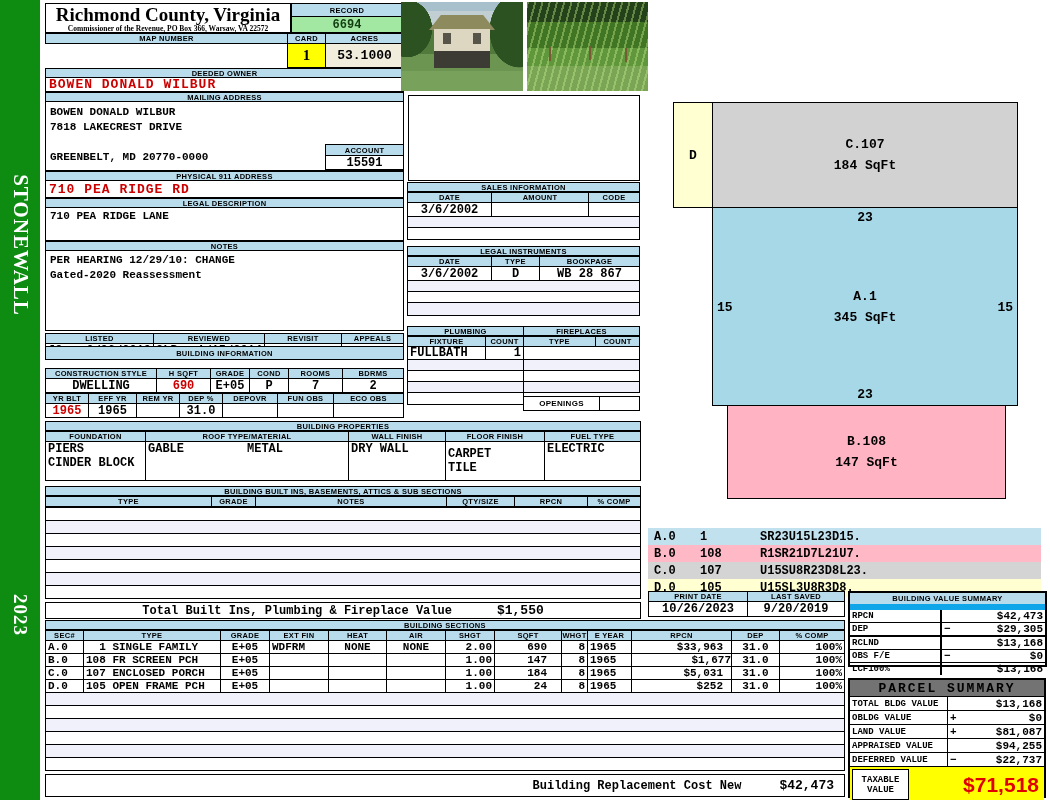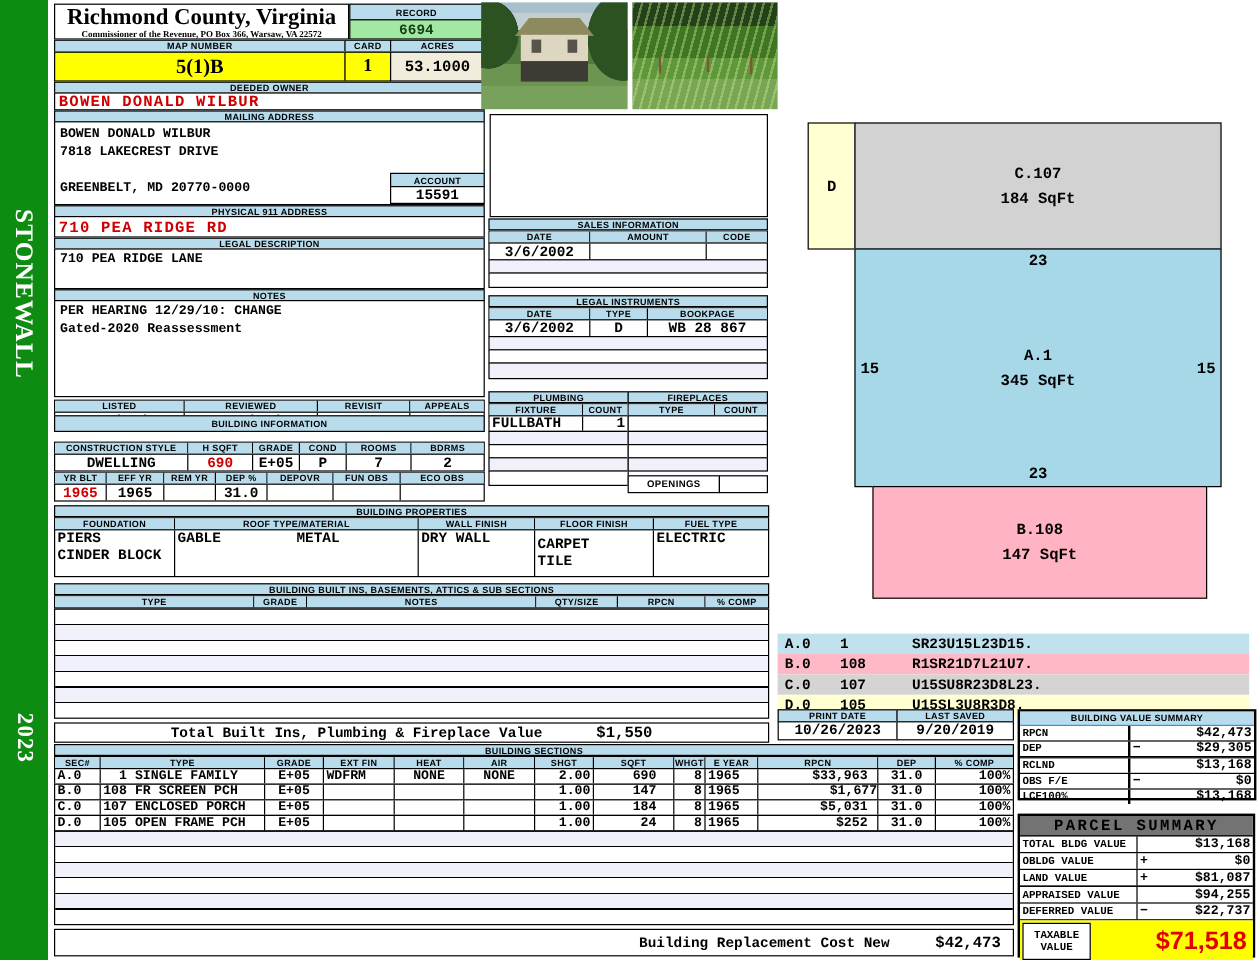--- a/index.html
+++ b/index.html
@@ -63,21 +63,20 @@
   <div class="a bx" style="left:45px;top:3px;width:246px;height:30px">
     <div class="county">Richmond County, Virginia</div>
     <div class="commish">Commissioner of the Revenue, PO Box 366, Warsaw, VA 22572</div>
   </div>
   <div class="hdr" style="left:291px;top:3px;width:112px;height:14px">RECORD</div>
   <div class="a vc m f12" style="left:291px;top:16px;width:112px;height:17px;background:#a2e8a2;border:1px solid #000;color:#123e12">6694</div>
 
   <div class="hdr" style="left:45px;top:33px;width:243px;height:11px">MAP NUMBER</div>
   <div class="hdr" style="left:287px;top:33px;width:39px;height:11px">CARD</div>
   <div class="hdr" style="left:325px;top:33px;width:79px;height:11px">ACRES</div>
-  <div class="a vc" style="left:45px;top:43px;width:243px;height:25px;background:#ffff00;border:1px solid #000;font:bold 17px 'Liberation Serif',serif">5(1)B</div>
   <div class="a vc" style="left:287px;top:43px;width:39px;height:25px;background:#ffff00;border:1px solid #000;font:bold 15px 'Liberation Serif',serif">1</div>
   <div class="a vc m f13" style="left:325px;top:43px;width:79px;height:25px;background:#f0eddc;border:1px solid #000">53.1000</div>
 
   <div class="hdr" style="left:45px;top:68px;width:359px;height:10px">DEEDED OWNER</div>
   <div class="a bx m f13 red" style="left:45px;top:77px;width:359px;height:15px;display:flex;align-items:center;padding-left:3px;letter-spacing:1px">BOWEN DONALD WILBUR</div>
   <div class="hdr" style="left:45px;top:92px;width:359px;height:10px">MAILING ADDRESS</div>
   <div class="a bx" style="left:45px;top:101px;width:359px;height:70px">
     <div class="a m f11" style="left:4px;top:4px">BOWEN DONALD WILBUR</div>
     <div class="a m f11" style="left:4px;top:19px">7818 LAKECREST DRIVE</div>
     <div class="a m f11" style="left:4px;top:49px">GREENBELT, MD 20770-0000</div>
@@ -273,21 +272,21 @@
   <div class="vec vecD" style="left:648px;top:579px;width:393px;height:18px">
     <span>D.0</span><span>105</span><span>U15SL3U8R3D8.</span>
   </div>
 
   <div class="hdr" style="left:648px;top:591px;width:100px;height:11px">PRINT DATE</div>
   <div class="a bx vc m f12" style="left:648px;top:601px;width:100px;height:16px">10/26/2023</div>
   <div class="hdr" style="left:747px;top:591px;width:98px;height:11px">LAST SAVED</div>
   <div class="a bx vc m f12" style="left:747px;top:601px;width:98px;height:16px">9/20/2019</div>
 
   <div class="a" style="left:848px;top:591px;width:199px;height:76px;border:2px solid #000;background:#fff">
-    <div class="vc" style="height:11px;background:#b9dcec;border-bottom:1px solid #0ea5e9;font:bold 7.5px 'Liberation Sans',sans-serif;letter-spacing:.3px">BUILDING VALUE SUMMARY</div>
+    <div class="vc" style="height:11px;background:#b9dcec;border-bottom:6px solid #0ea5e9;font:bold 7.5px 'Liberation Sans',sans-serif;letter-spacing:.3px">BUILDING VALUE SUMMARY</div>
     <div class="sumrow" style="height:12px">
         <div class="lbl" style="flex:0 0 86px;border-right:2px solid #000">RPCN</div>
         <div class="sv">
           <span></span>
           <span class="val">$42,473</span>
         </div>
       </div>
     <div class="sumrow" style="height:12px">
         <div class="lbl" style="flex:0 0 86px;border-right:2px solid #000">DEP</div>
         <div class="sv">

